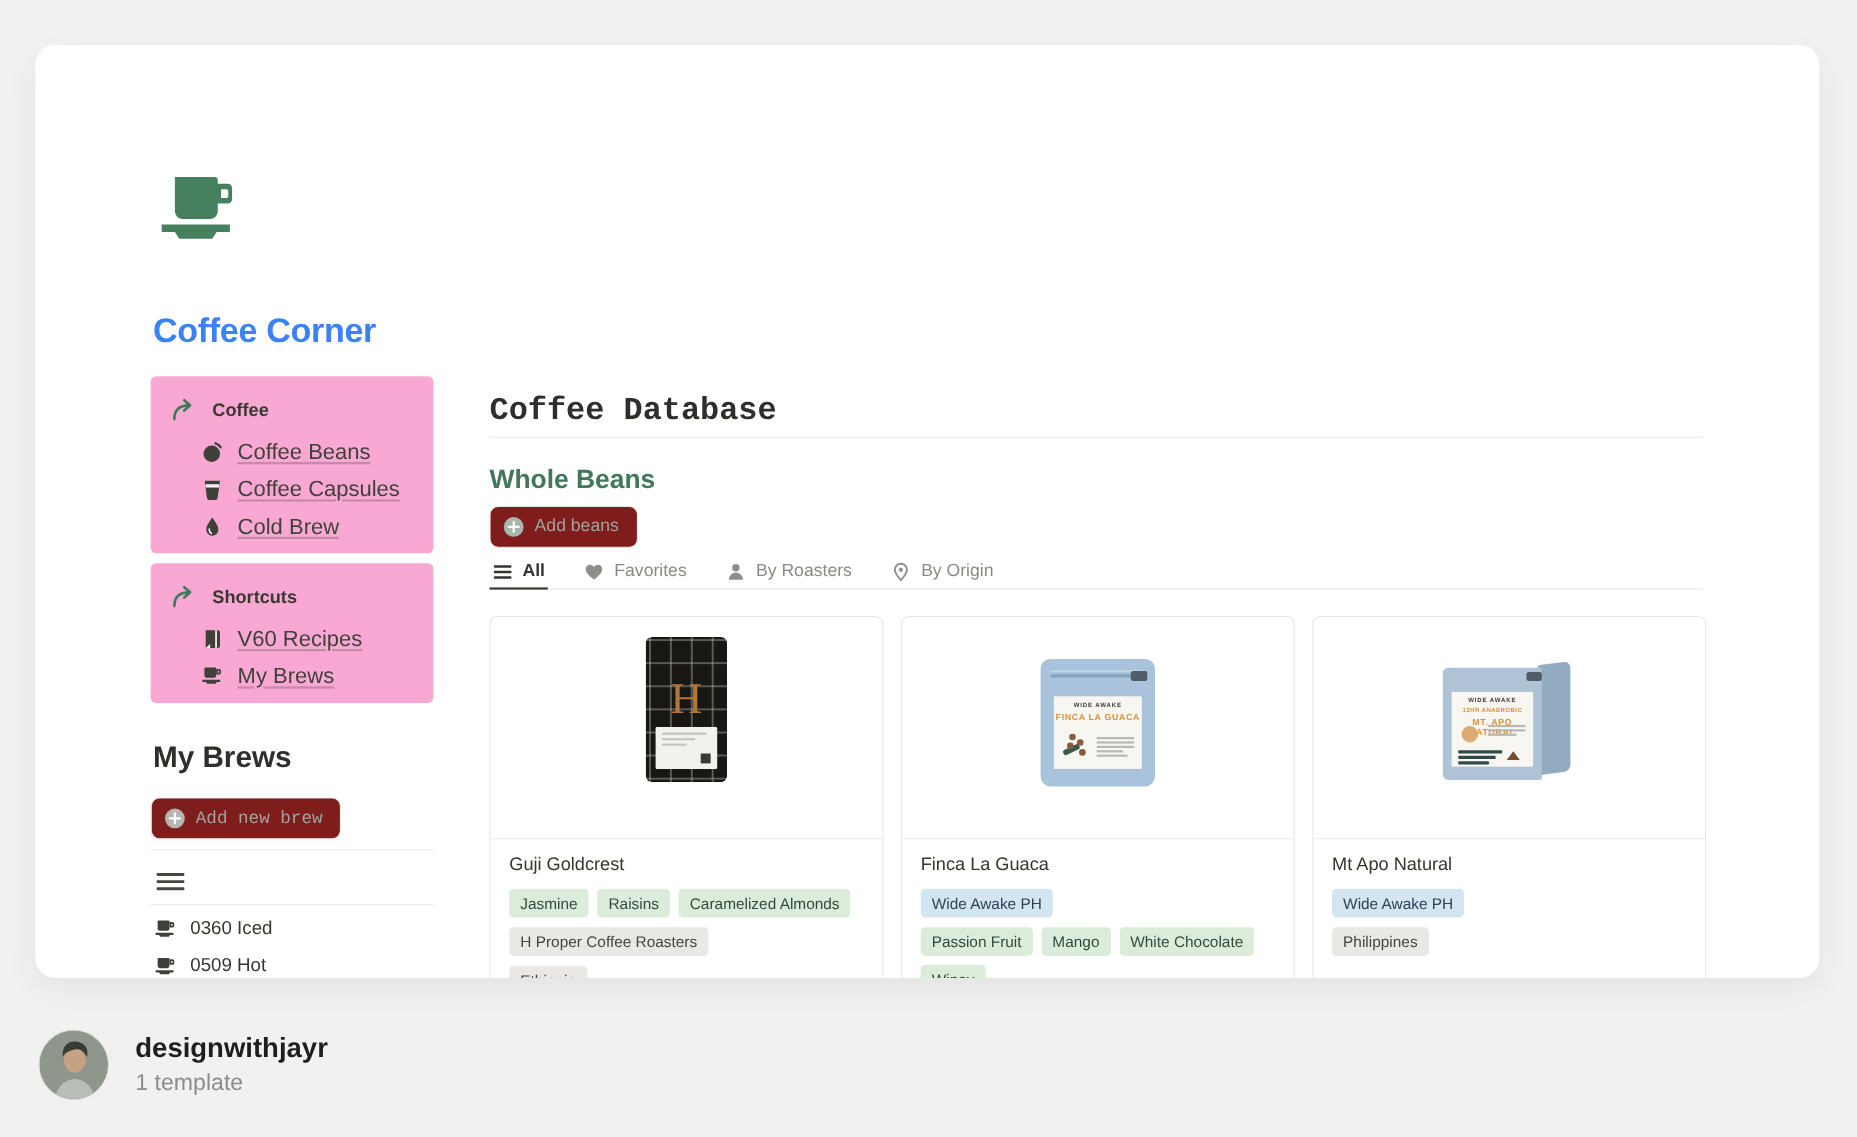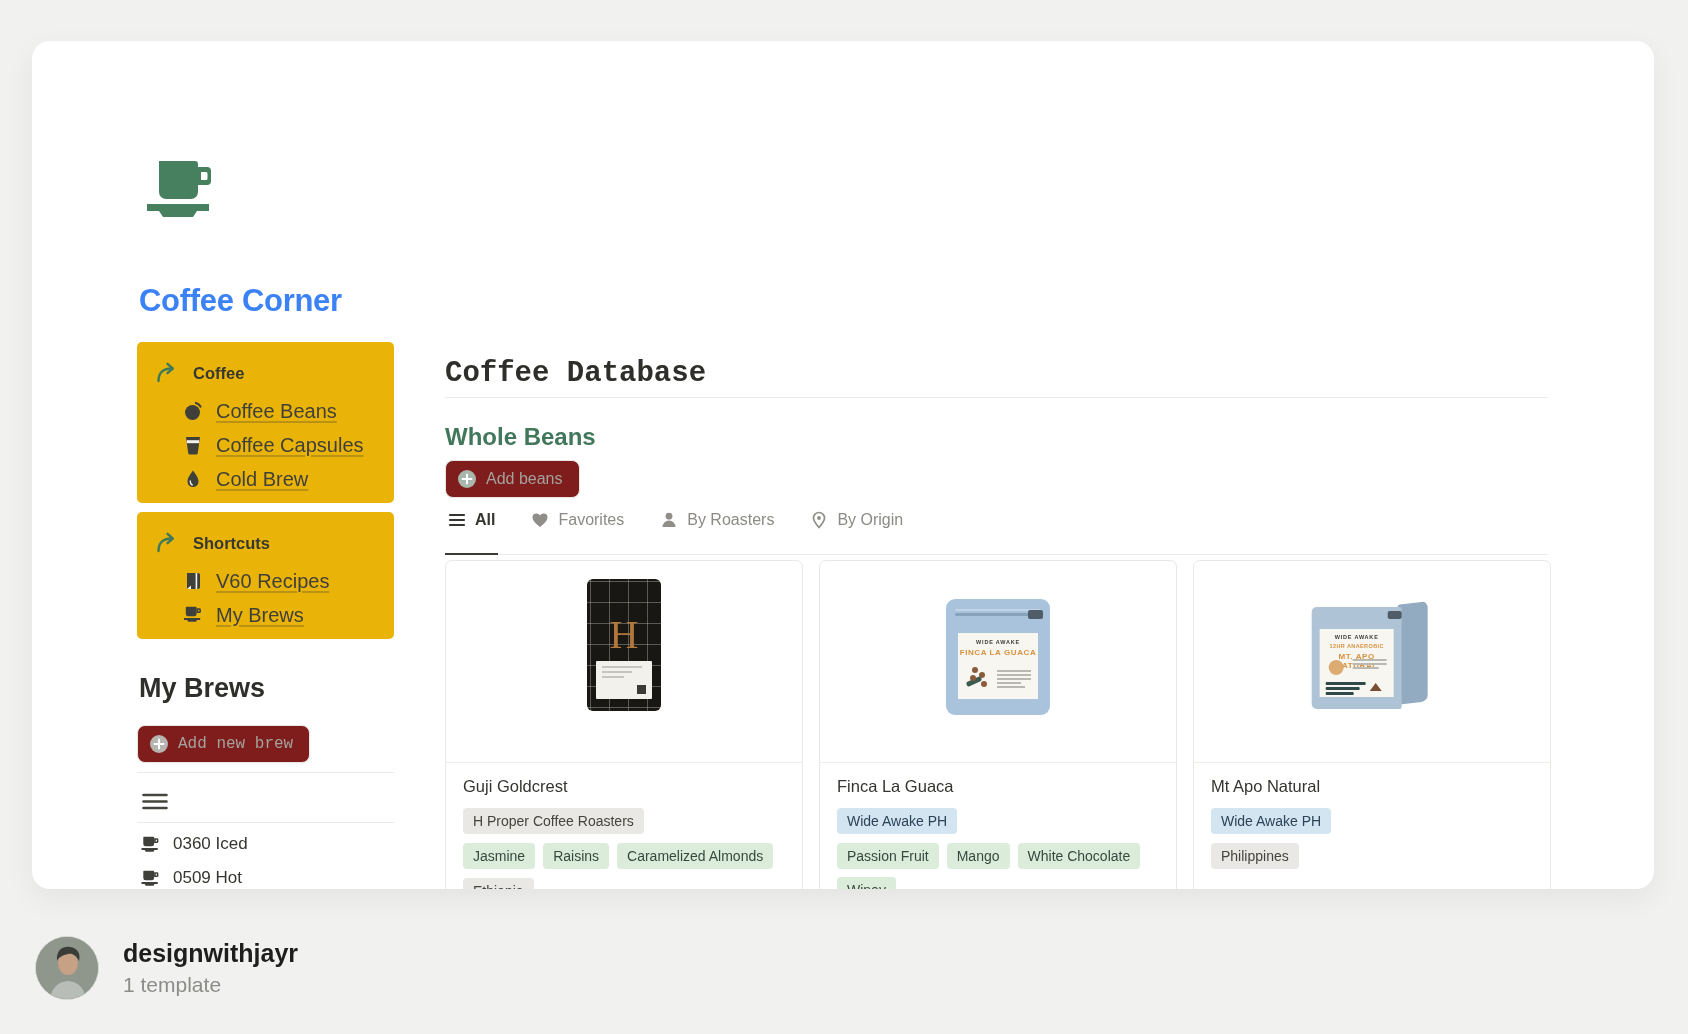--- a/index.html
+++ b/index.html
@@ -25,21 +25,21 @@
   
   .logo { position:absolute; left:113px; top:110px; width:78px; height:72px; color:#47805f; }
   .workspace-title {
     position:absolute; left:107px; top:198px;
     font-size:31px; font-weight:700; letter-spacing:-.3px; color:#3b82f6;margin-top:44px;
   }
 
   
   .callout {
     position:absolute; left:105px; width:257px;
-    background:#eab308; border-radius:5px; padding:20px 18px;
+    background:#f9a8d4; border-radius:5px; padding:20px 18px;
   }
   .callout.coffee { top:301px; height:161px; }
   .callout.shortcuts { top:471px; height:127px; }
   .callout-header { display:flex; align-items:center; gap:14px; }
   .callout-header .arrow { width:24px; height:22px; color:#3e7a5a; flex:0 0 auto; }
   .callout-header .label { font-size:16.5px; font-weight:700; color:#37382f; }
   .callout-items { margin:10px 0 0 28px; }
   .side-link {
     display:flex; align-items:center; gap:13px; height:34px; cursor:pointer;
   }
@@ -78,21 +78,21 @@
   .main-divider { position:absolute; left:413px; top:356px; width:1103px; height:1px; background:#eceae7; }
   .section-title { position:absolute; left:413px; top:382px; font-size:24px; font-weight:700; color:#41775a; }
   .add-beans { position:absolute; left:413px; top:419px; }
   .add-beans .plus circle { fill:#a9b6ab; }
 
   .tabs {
     position:absolute; left:413px; top:466px; width:1103px;
     display:flex; gap:30px; border-bottom:1px solid #eceae7;
   }
   .tab {
-    display:flex; align-items:center; gap:9px; padding:4px 3px 24px 3px;
+    display:flex; align-items:center; gap:9px; padding:4px 3px 5px 3px;
     font-size:16px; color:#8b8a85; cursor:pointer;
   }
   .tab .t-icon { width:18px; height:18px; color:#8f8e89; }
   .tab.active { color:#34352f; font-weight:600; border-bottom:2.5px solid #3a3b35; margin-bottom:-1.5px; }
   .tab.active .t-icon { color:#34352f; }
 
   
   .cards {
     position:absolute; left:413px; top:519px;
     display:grid; grid-template-columns:repeat(3,358px); gap:16px;
@@ -368,26 +368,26 @@
               <div class="b-line" style="width:40px"></div>
               <div class="b-line" style="width:30px"></div>
               <div class="b-line" style="width:22px"></div>
               <div class="qr"></div>
             </div>
           </div>
         </div>
         <div class="card-body">
           <div class="card-title">Guji Goldcrest</div>
           <div class="tag-row">
-            <span class="tag gray">H Proper Coffee Roasters</span>
-          </div>
-          <div class="tag-row">
             <span class="tag green">Jasmine</span>
             <span class="tag green">Raisins</span>
             <span class="tag green">Caramelized Almonds</span>
+          </div>
+          <div class="tag-row">
+            <span class="tag gray">H Proper Coffee Roasters</span>
           </div>
           <div class="tag-row">
             <span class="tag gray">Ethiopia</span>
           </div>
 
         </div>
       </div>
 
       <div class="bean-card">
         <div class="card-img">

